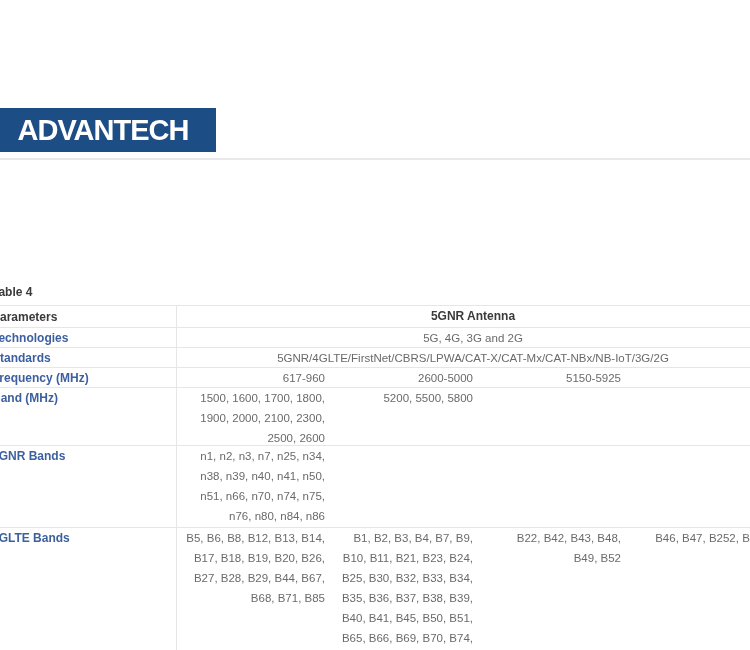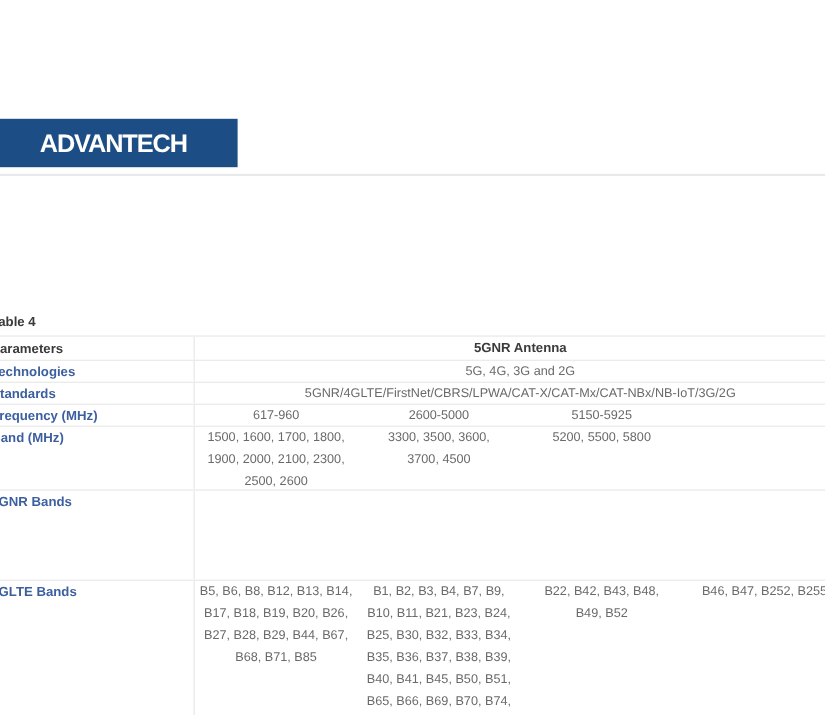--- a/index.html
+++ b/index.html
@@ -11,21 +11,21 @@
     font-family: "Liberation Sans", sans-serif;
   }
   
   .logo {
     position: absolute; left: -10px; top: 108px;
     width: 226px; height: 44px;
     background: #1d4d85;
     display: flex; align-items: center; justify-content: center;
   }
   .logo-text {
-    color: #ffffff; font-weight: bold; font-size: 23px;
+    color: #ffffff; font-weight: bold; font-size: 29px;
     letter-spacing: -1px; white-space: nowrap;
   }
   .header-rule {
     position: absolute; top: 158px; left: 0;
     width: 750px; height: 2px; background: #e9e9eb;
   }
   
   .caption {
     position: absolute; left: -8px; top: 285px;
     font-size: 12px; font-weight: bold; color: #3a3a3a;
@@ -63,21 +63,21 @@
     flex: 1;
     text-align: center;
     font-size: 11.5px; color: #6a6a6a;
     line-height: 20px;
     white-space: nowrap;
   }
   .merged.title { font-weight: bold; color: #3a3a3a; font-size: 12px; line-height: 21px; }
   .cells { flex: 1; display: flex; }
   .cell {
     width: 148px; flex: 0 0 148px;
-    text-align: center;
+    text-align: right;
     font-size: 11.5px; color: #6a6a6a;
     line-height: 20px;
     white-space: pre-line;
   }
 </style>
 </head>
 <body>
 
 <div>
 
@@ -113,29 +113,31 @@
         <div class="cell">5150-5925</div>
       </div>
     </div>
 
     <div class="row r4">
       <div class="lbl">Band (MHz)</div>
       <div class="cells">
         <div class="cell">1500, 1600, 1700, 1800,
 1900, 2000, 2100, 2300,
 2500, 2600</div>
-        <div class="cell">3300, 3500, 3600,
-3700, 4500</div>
         <div class="cell">5200, 5500, 5800</div>
       </div>
     </div>
 
     <div class="row r5">
       <div class="lbl">5GNR Bands</div>
       <div class="cells">
+        <div class="cell">n1, n2, n3, n7, n25, n34,
+n38, n39, n40, n41, n50,
+n51, n66, n70, n74, n75,
+n76, n80, n84, n86</div>
         <div class="cell"></div>
       </div>
     </div>
 
     <div class="row r6">
       <div class="lbl">4GLTE Bands</div>
       <div class="cells">
         <div class="cell">B5, B6, B8, B12, B13, B14,
 B17, B18, B19, B20, B26,
 B27, B28, B29, B44, B67,

